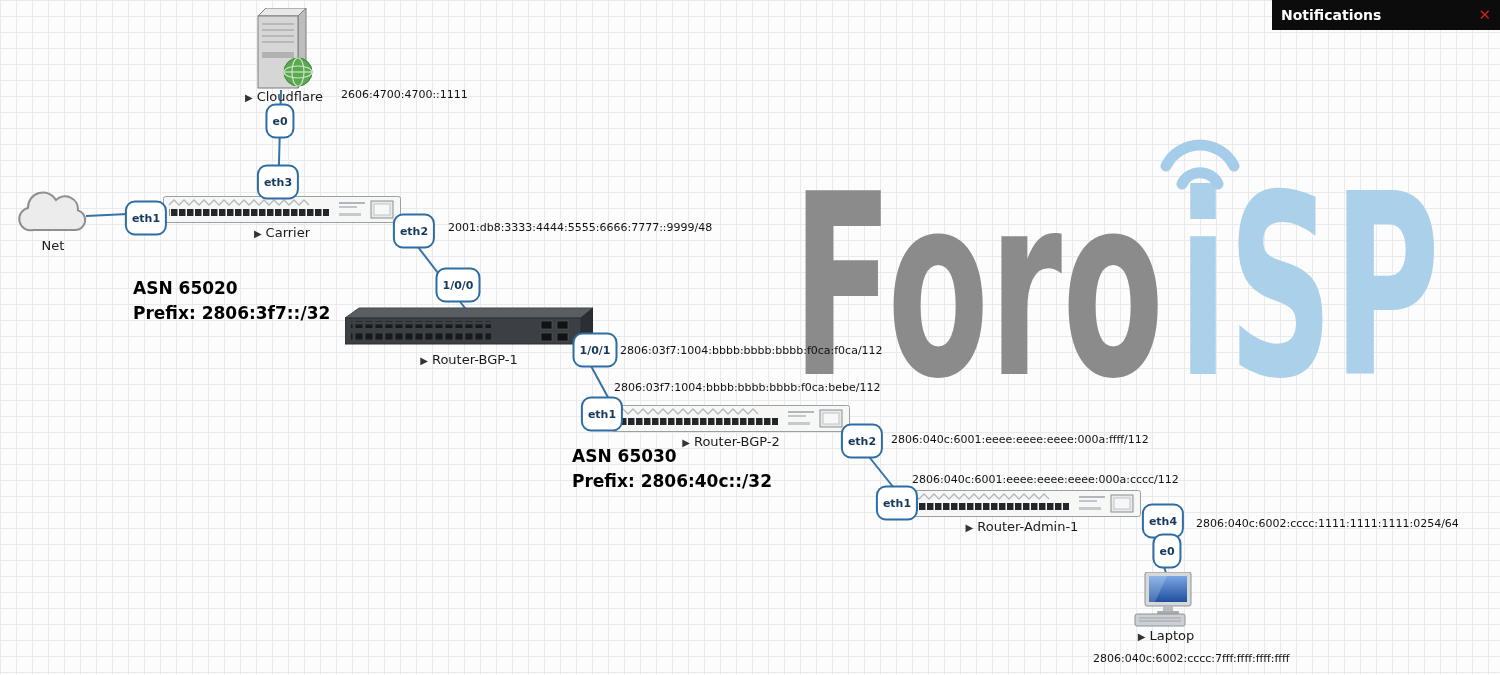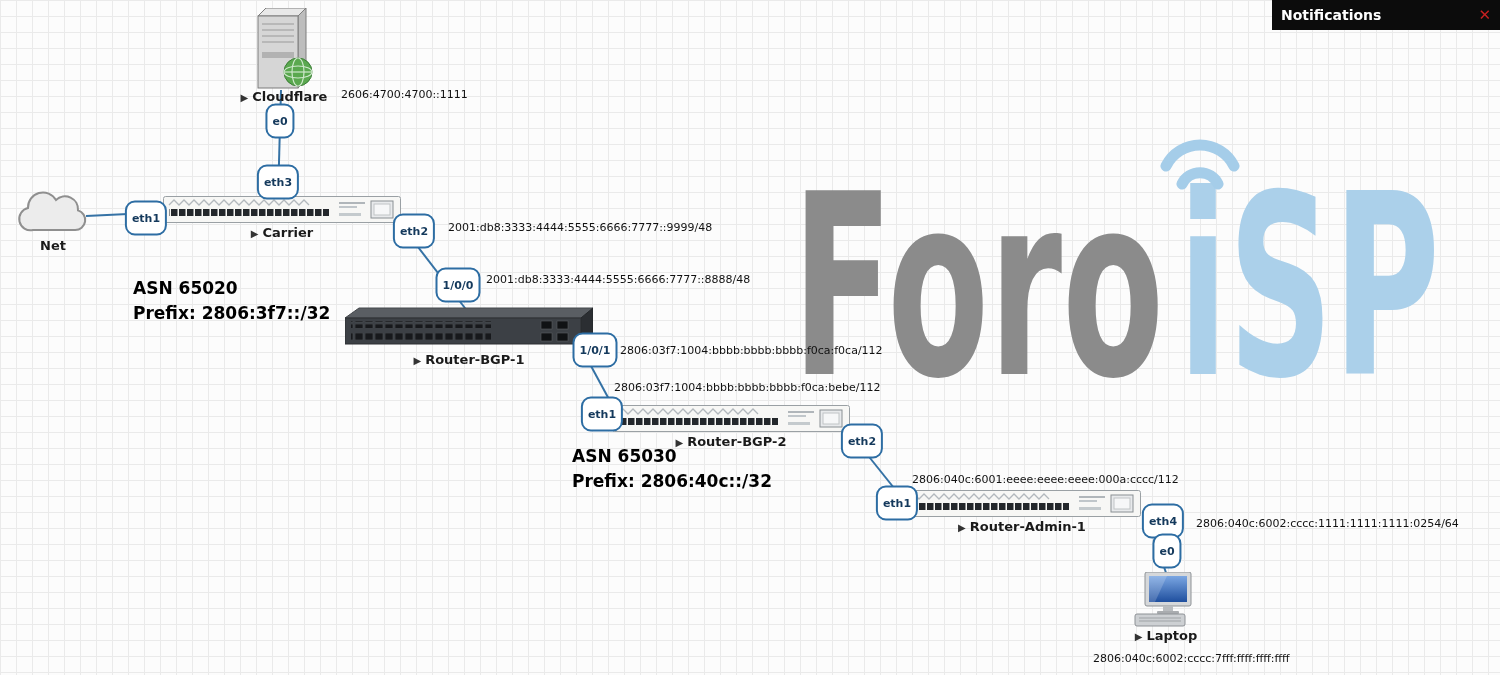--- a/index.html
+++ b/index.html
@@ -16,21 +16,21 @@
   .links-svg{position:absolute;left:0;top:0;z-index:2;pointer-events:none;}
   .links-svg line{pointer-events:stroke;}
   .node{position:absolute;z-index:3;}
   .pill{
     position:absolute;z-index:5;transform:translate(-50%,-50%);
     background:#fff;border:2px solid #2d6da3;border-radius:10px;
     padding:8px 5px;font-size:11px;font-weight:bold;color:#14395c;
     line-height:15px;white-space:nowrap;
   }
   .ip-label{position:absolute;z-index:4;font-size:11px;color:#111;white-space:nowrap;text-align:right;}
-  .node-label{position:absolute;z-index:4;font-size:13px;font-weight:bold;color:#1a1a1a;text-align:center;white-space:nowrap;}
+  .node-label{position:absolute;z-index:4;font-size:13px;font-weight:normal;color:#1a1a1a;text-align:center;white-space:nowrap;}
   .play{color:#333;font-size:10px;margin-right:4px;}
   .asn{position:absolute;z-index:4;font-size:17px;font-weight:bold;color:#000;line-height:25px;white-space:nowrap;}
   .notif{
     position:absolute;left:1272px;top:0;width:228px;height:30px;z-index:6;
     background:#0c0c0c;color:#fff;display:flex;align-items:center;
     padding:0 9px;box-sizing:border-box;
   }
   .notif-title{font-weight:bold;font-size:14px;flex:1;}
   .notif-close{color:#c62020;font-weight:bold;font-size:15px;cursor:pointer;}
 </style>
@@ -182,23 +182,23 @@
   <div class="pill" style="left:458px;top:285px">1/0/0</div>
   <div class="pill" style="left:595px;top:350px">1/0/1</div>
   <div class="pill" style="left:602px;top:414px">eth1</div>
   <div class="pill" style="left:862px;top:441px">eth2</div>
   <div class="pill" style="left:897px;top:503px">eth1</div>
   <div class="pill" style="left:1163px;top:521px">eth4</div>
   <div class="pill" style="left:1167px;top:551px">e0</div>
 
   <div class="ip-label" style="left:341px;top:88px">2606:4700:4700::1111</div>
   <div class="ip-label" style="left:448px;top:221px">2001:db8:3333:4444:5555:6666:7777::9999/48</div>
-  <div class="ip-label" style="left:486px;top:273px">2001:db8:3333:4444:5555:6666:7777::8888/48</div>
   <div class="ip-label" style="left:620px;top:344px">2806:03f7:1004:bbbb:bbbb:bbbb:f0ca:f0ca/112</div>
   <div class="ip-label" style="left:614px;top:381px">2806:03f7:1004:bbbb:bbbb:bbbb:f0ca:bebe/112</div>
+  <div class="ip-label" style="left:891px;top:433px">2806:040c:6001:eeee:eeee:eeee:000a:ffff/112</div>
   <div class="ip-label" style="left:912px;top:473px">2806:040c:6001:eeee:eeee:eeee:000a:cccc/112</div>
   <div class="ip-label" style="left:1196px;top:517px">2806:040c:6002:cccc:1111:1111:1111:0254/64</div>
   <div class="ip-label" style="left:1093px;top:652px">2806:040c:6002:cccc:7fff:ffff:ffff:ffff</div>
 
   <div class="asn" style="left:133px;top:276px">
     <div>ASN 65020</div>
     <div>Prefix: 2806:3f7::/32</div>
   </div>
   <div class="asn" style="left:572px;top:444px">
     <div>ASN 65030</div>

